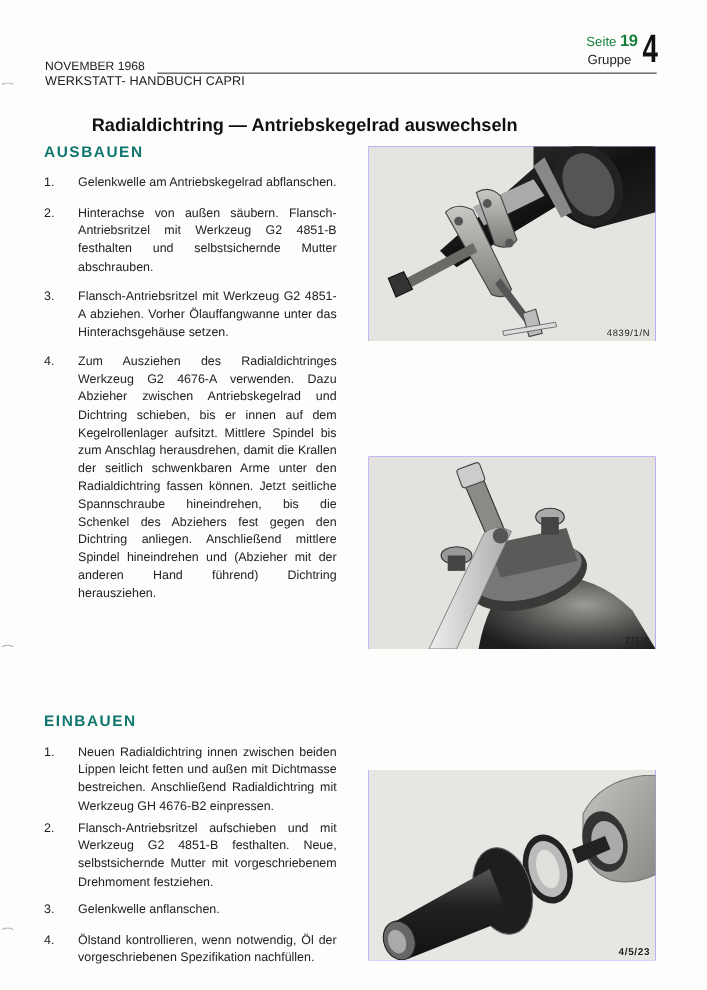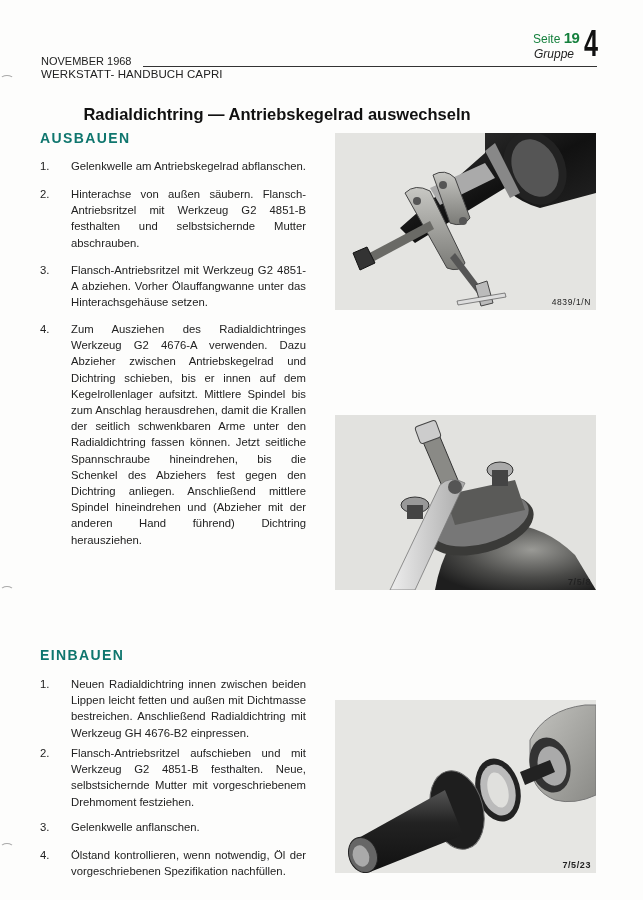--- a/index.html
+++ b/index.html
@@ -4,21 +4,21 @@
   <style>
     * { margin: 0; padding: 0; box-sizing: border-box; }
     html, body { width: 643px; height: 900px; background: #fdfdfc; overflow: hidden; }
     body { position: relative; font-family: "Liberation Sans", sans-serif; color: #1a1a1a; }
 
     .hdr-title { position: absolute; left: 41px; top: 36px; font-size: 11.5px; letter-spacing: 0.1px; color: #222; margin-top: 32px; }
     .hdr-date { position: absolute; left: 41px; top: 55px; font-size: 11px; color: #222; }
     .hdr-line { position: absolute; left: 143px; top: 66px; width: 454px; height: 1px; background: #333; }
     .hdr-seite { position: absolute; left: 533px; top: 29px; font-size: 12px; color: #15803d; }
     .hdr-seite b { font-family: "Liberation Sans", sans-serif; font-weight: bold; font-size: 15px; letter-spacing: -0.5px; }
-    .hdr-gruppe-label { position: absolute; left: 534px; top: 47px; font-size: 12px; color: #222; font-style: italic; }
+    .hdr-gruppe-label { position: absolute; left: 534px; top: 47px; font-size: 12px; color: #222; }
     .hdr-gruppe-num { position: absolute; left: 584px; top: 26px; font-size: 36px; font-weight: bold; transform: scaleX(0.7); transform-origin: left top; color: #111; line-height: 1; }
 
     .page-title { position: absolute; left: 0; width: 538px; top: 105px; text-align: center; font-size: 16.5px; font-weight: bold; color: #111; padding-left: 16px; }
 
     .section-head { position: absolute; left: 40px; font-size: 14px; font-weight: bold; letter-spacing: 1.4px; color: #0f766e; }
     .sec-ausbauen { top: 130px; }
     .sec-einbauen { top: 647px; }
 
     .step { position: absolute; left: 40px; width: 266px; font-size: 11.3px; line-height: 16.2px; color: #222; text-align: justify; }
     .step .num { position: absolute; left: 0; top: 0; }
@@ -169,18 +169,18 @@
     <ellipse cx="217" cy="66" rx="14" ry="20" fill="#aaa" transform="rotate(-15 217 66)"></ellipse>
     <path d="M185 72 L215 60 L220 72 L190 85 Z" fill="#222"></path>
     <ellipse cx="163" cy="90" rx="22" ry="32" fill="#222" transform="rotate(-15 163 90)"></ellipse>
     <ellipse cx="163" cy="90" rx="17" ry="26" fill="#bbb" transform="rotate(-15 163 90)"></ellipse>
     <ellipse cx="163" cy="90" rx="10" ry="18" fill="#e0e0dd" transform="rotate(-15 163 90)"></ellipse>
     <ellipse cx="122" cy="110" rx="26" ry="40" fill="#1e1e1e" stroke="#666" transform="rotate(-15 122 110)"></ellipse>
     <path d="M20 140 L110 90 L128 135 L35 172 Z" fill="url(#g3a)"></path>
     <ellipse cx="28" cy="155" rx="14" ry="18" fill="#666" stroke="#222" transform="rotate(-20 28 155)"></ellipse>
     <ellipse cx="26" cy="156" rx="8" ry="11" fill="#aaa" transform="rotate(-20 26 156)"></ellipse>
   </svg>
-  <div class="cap">7/5/23</div>
+  <div class="cap">4/5/23</div>
 </div>
 
 <div class="mark" style="left:0px; top:75px; width:14px; height:8px;"></div>
 <div class="mark" style="left:0px; top:586px; width:14px; height:10px;"></div>
 <div class="mark" style="left:0px; top:843px; width:14px; height:10px;"></div>
 
 </body></html>

